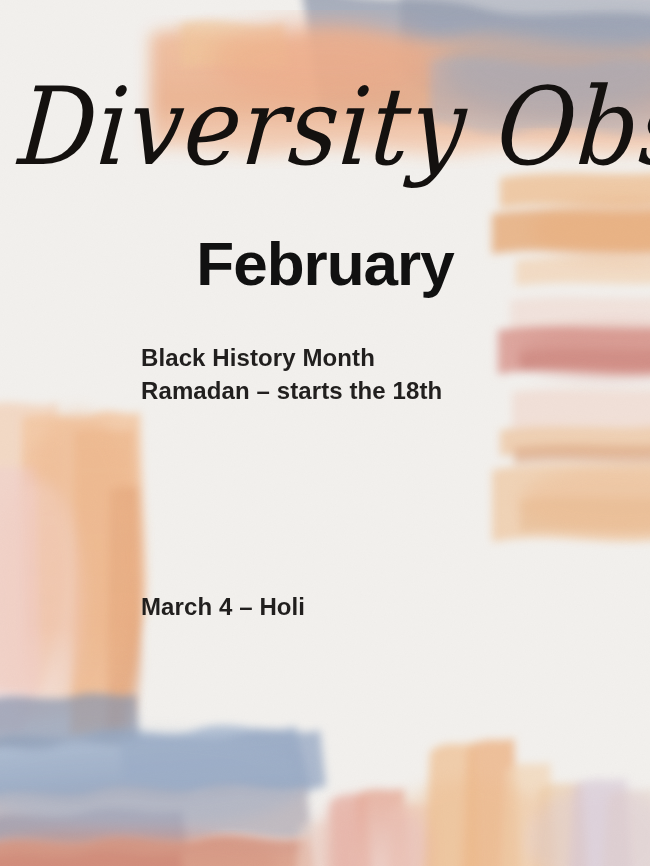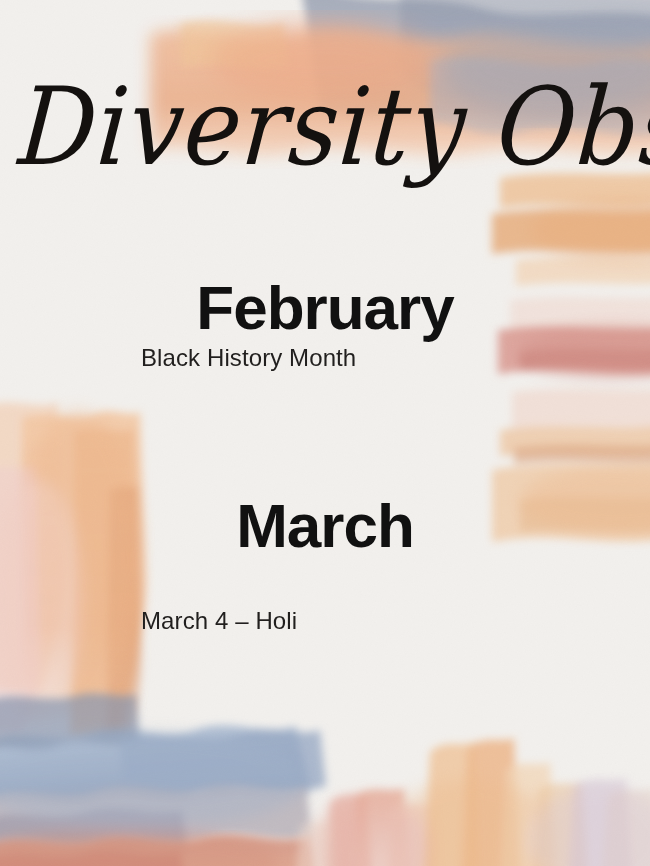--- a/index.html
+++ b/index.html
@@ -56,35 +56,35 @@
     position: absolute;
     width: 650px;
     text-align: center;
     color: #111111;
     font-family: "Liberation Sans", sans-serif;
     font-weight: bold;
     font-size: 62px;
     line-height: 62px;
     letter-spacing: -1px;
   }
-  .month-february { top: 233px; margin-top: 44px; }
+  .month-february { top: 233px; }
   .month-march    { top: 495px; }
 
   .events {
     position: absolute;
     left: 141px;
     width: 500px;
   }
   .events-february { top: 341px; }
-  .events-march    { top: 604px; }
+  .events-march    { top: 590px; }
 
   .event-line {
     color: #211f1e;
     font-family: "Liberation Sans", sans-serif;
-    font-weight: 400;
+    font-weight: 700;
     font-size: 24px;
     line-height: 33px;
     letter-spacing: 0.1px;
     white-space: nowrap;
   }
 </style>
 </head>
 <body>
 
 <div id="poster">
@@ -257,22 +257,22 @@
   </svg>
 
   <div id="content">
 
     <div class="title">Diversity Observances</div>
 
     <div class="month month-february">February</div>
 
     <div class="events events-february">
       <div class="event-line">Black History Month</div>
+      <div class="event-line">Ramadan – starts the 18th</div>
     </div>
 
-    <div class="month month-march">March</div>
 
     <div class="events events-march">
       <div class="event-line">March 4 – Holi</div>
     </div>
 
   </div>
 </div>
 
 </body></html>

